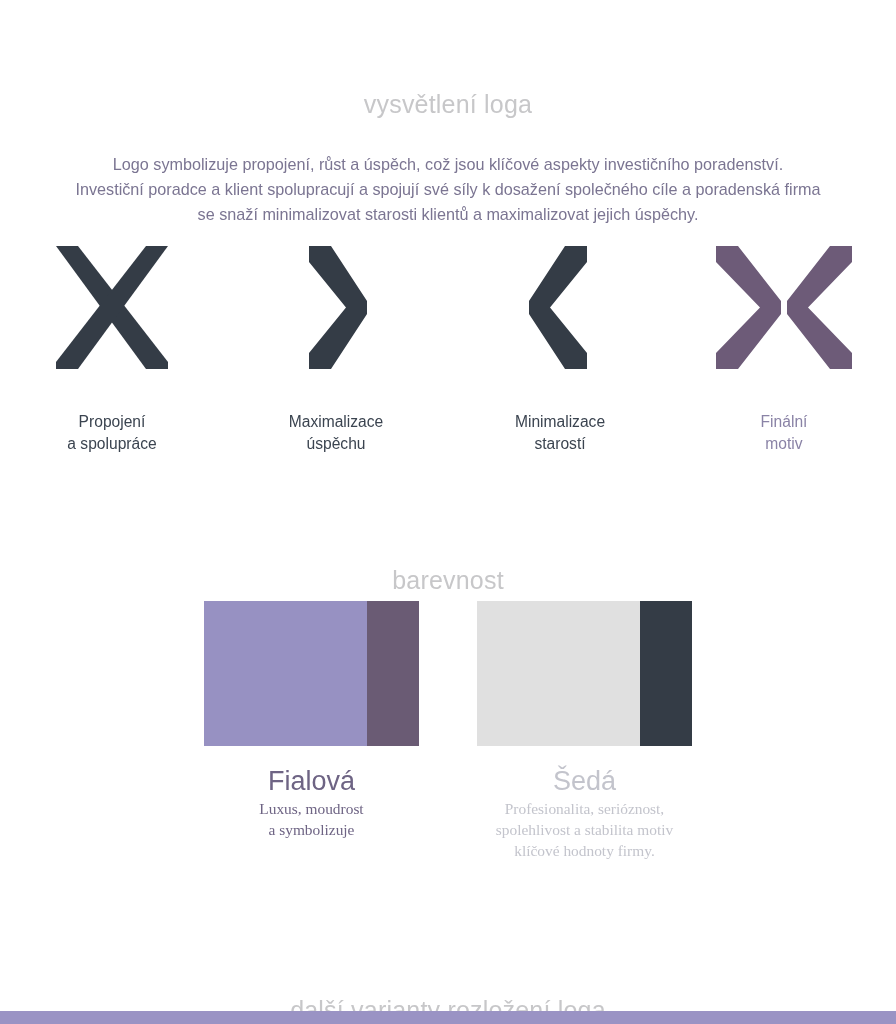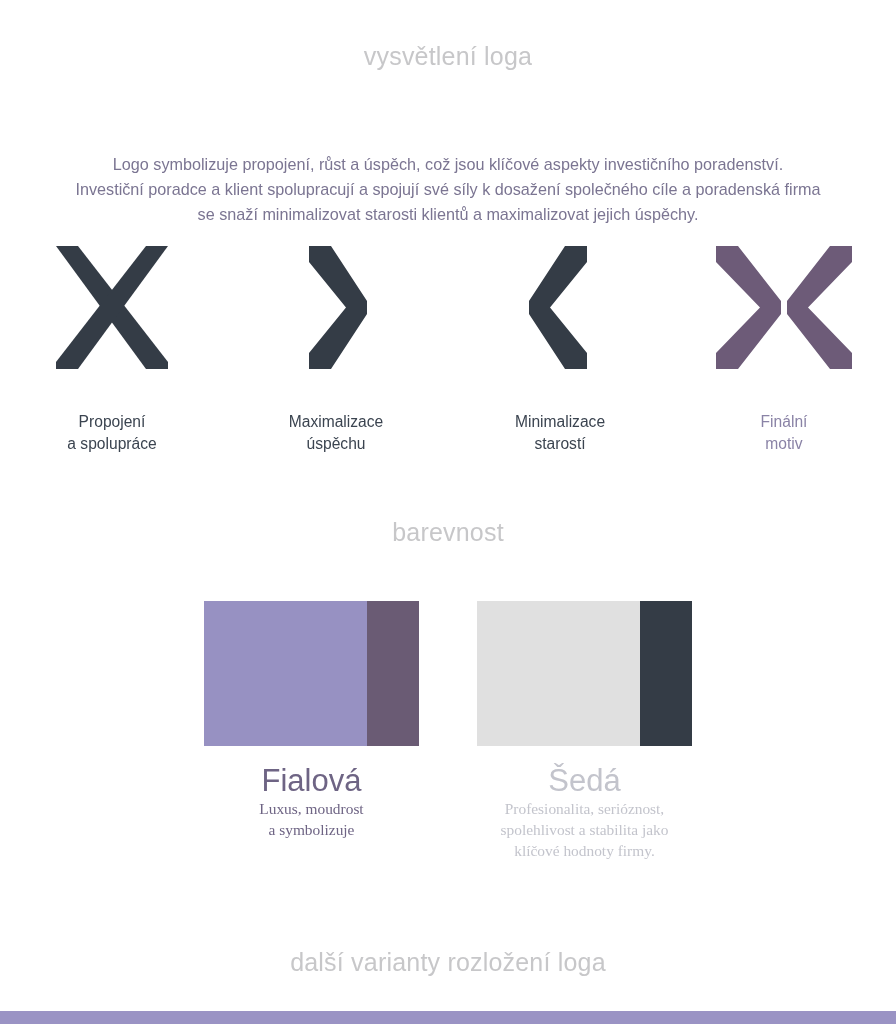--- a/index.html
+++ b/index.html
@@ -24,20 +24,21 @@
   
   .section-title {
     position: absolute;
     left: 0;
     width: 896px;
     text-align: center;
     font-size: 25px;
     font-weight: 400;
     color: #c7c7c9;
     letter-spacing: 0.2px;
+    margin-top: 48px;
   }
   #title-explanation { top: 42px; }
   #title-colors      { top: 518px; }
   #title-variants    { top: 948px; }
 
   .intro-paragraph {
     position: absolute;
     top: 115px;
     left: 14px;
     width: 868px;
@@ -101,21 +102,21 @@
   .swatch-bars {
     width: 215px;
     height: 145px;
     display: flex;
   }
   .swatch-bars .bar-main { flex: 0 0 163px; height: 100%; }
   .swatch-bars .bar-alt  { flex: 1 1 auto;  height: 100%; }
 
   .swatch-name {
     margin-top: 20px;
-    font-size: 31px;
+    font-size: 27px;
     font-weight: 400;
     line-height: 30px;
     text-align: center;
   }
   .swatch-desc {
     margin-top: 2px;
     font-size: 15.4px;
     line-height: 21px;
     text-align: center;
     white-space: nowrap;
@@ -227,21 +228,21 @@
     </div>
 
     <div class="swatch-group">
       <div class="swatch-bars">
         <div class="bar-main" style="background:#e0e0e0"></div>
         <div class="bar-alt" style="background:#343c46"></div>
       </div>
       <div class="swatch-name grey">Šedá</div>
       <div class="swatch-desc grey">
         <div>Profesionalita, serióznost,</div>
-        <div>spolehlivost a stabilita jako</div>
+        <div>spolehlivost a stabilita motiv</div>
         <div>klíčové hodnoty firmy.</div>
       </div>
     </div>
 
   </div>
 
   <div class="section-title" id="title-variants">další varianty rozložení loga</div>
 
   <div class="bottom-bar" style="background:#9a93c4"></div>
 

